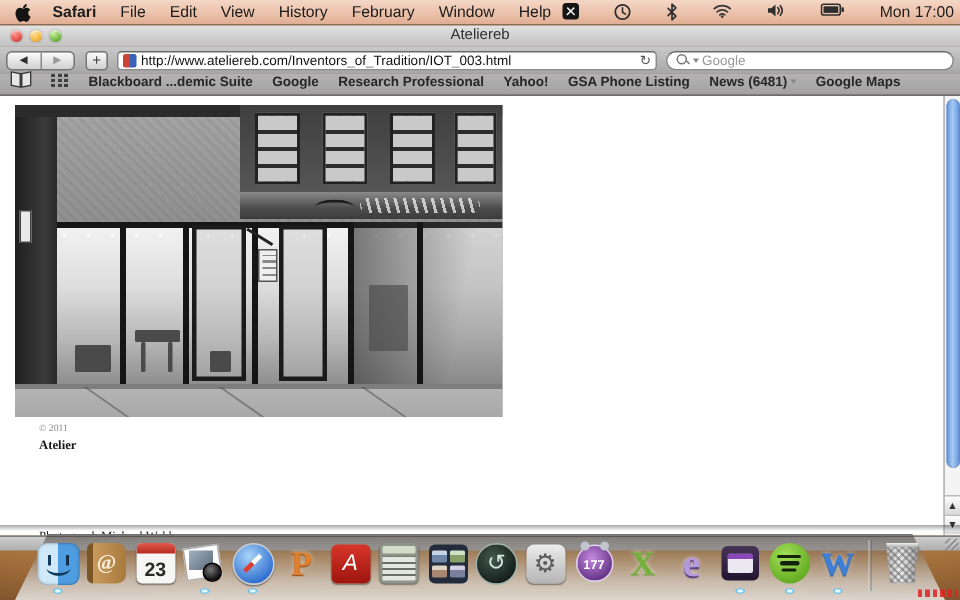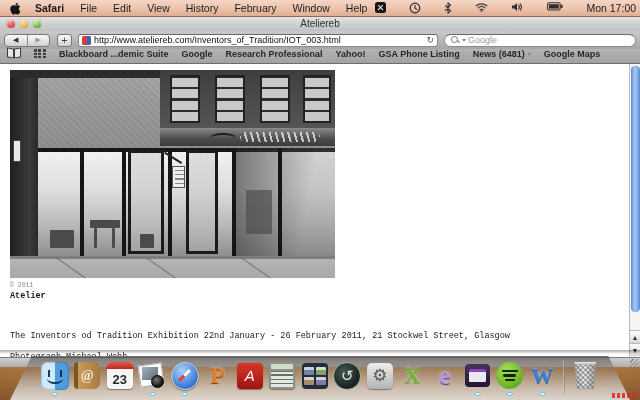--- a/index.html
+++ b/index.html
@@ -67,21 +67,21 @@
   .bk i{position:absolute;bottom:0;width:5px;height:8px;background:#e6e6e6;border:1px solid #3c3c3c;}
   .bk i:first-child{left:0;transform:skewY(10deg);}
   .bk i:last-child{left:6.5px;transform:skewY(-10deg);}
   .grid-ic{width:12px;height:9px;flex:0 0 auto;border-radius:1px;
     background:repeating-linear-gradient(0deg,transparent 0 2.2px,#a8a8a8 2.2px 3.2px),
                repeating-linear-gradient(90deg,#3f3f3f 0 2.8px,transparent 2.8px 4.4px);}
 
   
   #content{left:0;top:47px;width:629px;height:293px;background:#fff;overflow:hidden;
     font-family:"Liberation Serif",serif;color:#1a1a1a;}
-  .pgtext{left:10px;font-size:8.5px;line-height:10px;white-space:nowrap;font-family:Liberation Mono, monospace;}
+  .pgtext{left:26px;font-size:8.5px;line-height:10px;white-space:nowrap;}
   #copyright{top:217px;font-size:6.5px;color:#8a8a8a;}
   #ptitle{top:227px;font-weight:bold;}
   #pline1{top:238px;} #pline2{top:248px;} #pline3{top:267px;} #pline4{top:288px;}
 
   
   #photo{left:10px;top:6px;width:325px;height:208px;background:#8e8e8e;overflow:hidden;}
   .ph{position:absolute;}
   #ph-topdark{left:0;top:0;width:325px;height:8px;background:#2b2b2b;}
   #ph-stone{left:0;top:8px;width:325px;height:72px;
     background:linear-gradient(180deg,#a3a3a3,#8f8f8f);
@@ -365,21 +365,20 @@
         <div class="ph ph-furn" style="left:236px;top:120px;width:26px;height:44px;opacity:.65;"></div>
         <div id="ph-hsign" class="ph"></div>
         <div id="ph-bracket" class="ph"></div>
         <div id="ph-pave" class="ph"></div>
         <div class="ph ph-joint" style="left:60px;"></div>
         <div class="ph ph-joint" style="left:150px;"></div>
         <div class="ph ph-joint" style="left:245px;"></div>
       </div>
       <div id="copyright" class="abs pgtext">© 2011</div>
       <div id="ptitle" class="abs pgtext">Atelier</div>
-      <div id="pline3" class="abs pgtext">The Inventors od Tradition Exhibition 22nd January - 26 February 2011, 21 Stockwel Street, Glasgow</div>
       <div id="pline4" class="abs pgtext">Photograph Michael Webb</div>
     </div>
 
     <div id="scrollbar" class="abs">
       <div id="sthumb" class="abs"></div>
       <div id="sarrow-up" class="abs sarrow">▲</div>
       <div id="sarrow-down" class="abs sarrow">▼</div>
     </div>
 
     <div id="statusbar" class="abs">
@@ -431,20 +430,25 @@
           <i></i>
         </span>
       </div>
     <div class="dk">
         <span class="ic-tm">↺</span>
       </div>
     <div class="dk">
         <span class="ic-prefs">⚙</span>
       </div>
     <div class="dk">
+        <span class="ic-alarm">
+          <span class="glyph">177</span>
+        </span>
+      </div>
+    <div class="dk">
         <span class="ic-excel glyph">X</span>
       </div>
     <div class="dk">
         <span class="ic-entourage glyph">e</span>
       </div>
     <div class="dk run">
         <span class="ic-myday">
           <i></i>
         </span>
       </div>

